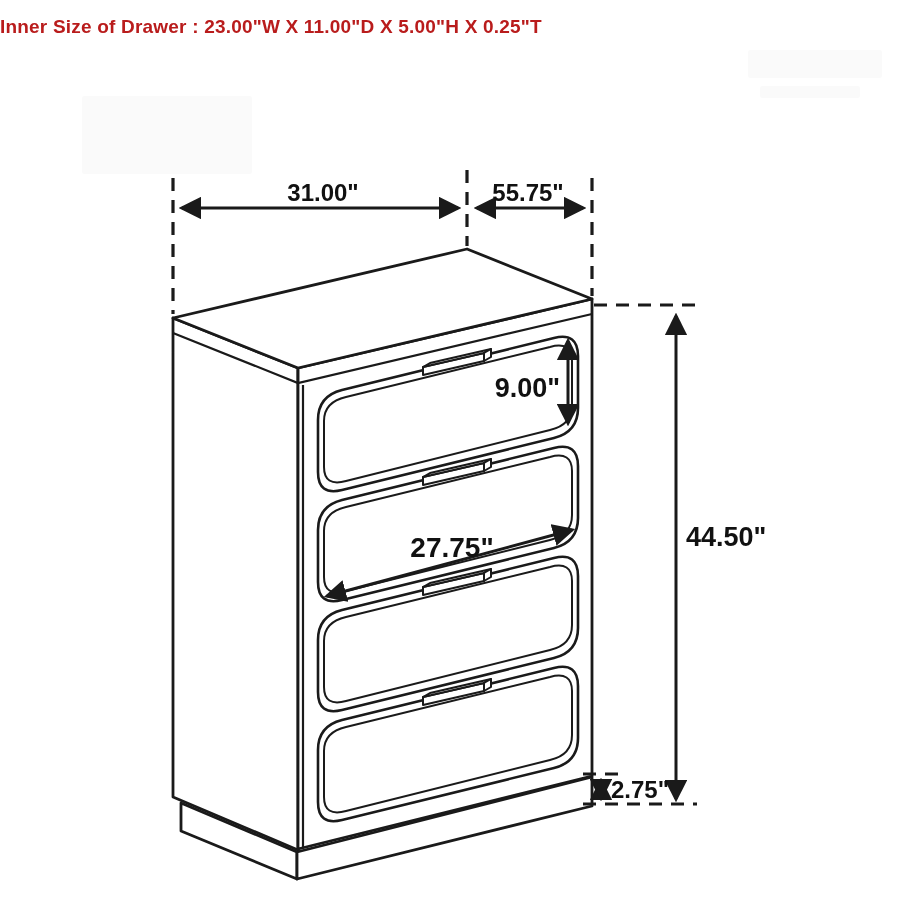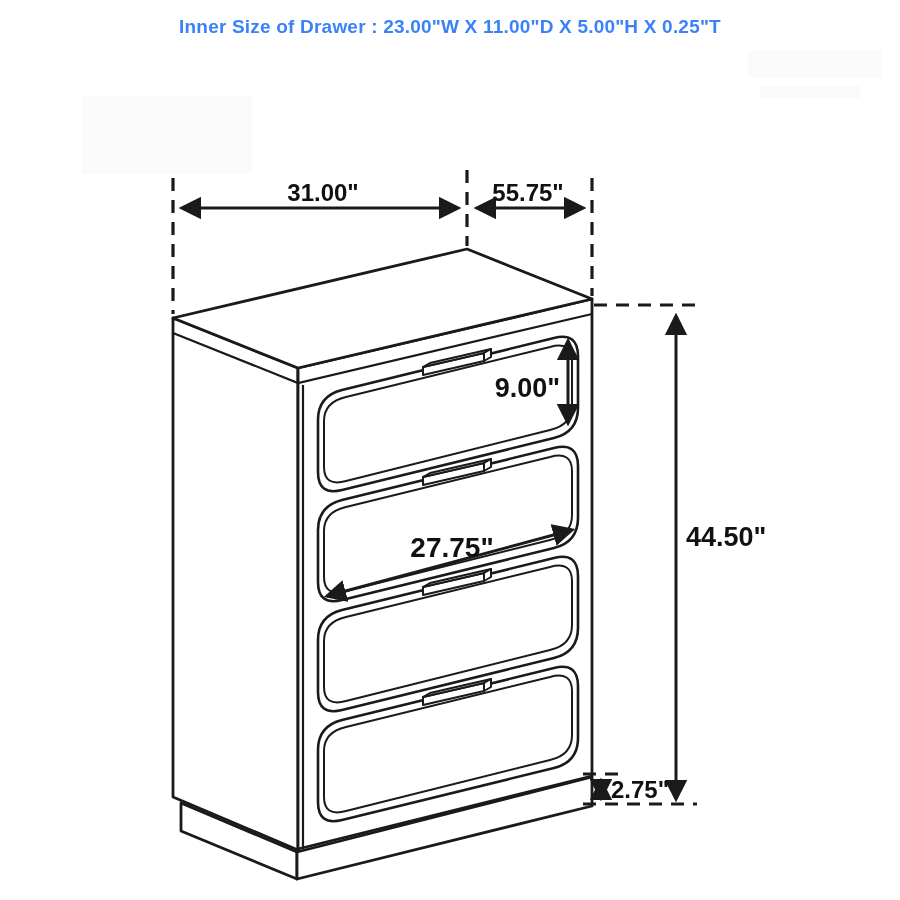--- a/index.html
+++ b/index.html
@@ -6,24 +6,23 @@
   body{
     width:900px;height:900px;
     background:#ffffff;
     font-family:"Liberation Sans", sans-serif;
     position:relative;
     overflow:hidden;
   }
   .page-title{
     position:absolute;
     top:16px;left:0;width:900px;
-    text-align:center;
     font-size:19px;
     font-weight:bold;
-    color:#3b82f6;
+    color:#b91c1c;
     letter-spacing:.2px;
   }
   svg{position:absolute;top:0;left:0;}
   .wm{position:absolute;background:rgba(0,0,0,0.018);border-radius:2px;}
   text{
     font-family:"Liberation Sans", sans-serif;
     font-weight:bold;
     fill:#111;
   }
 </style>

